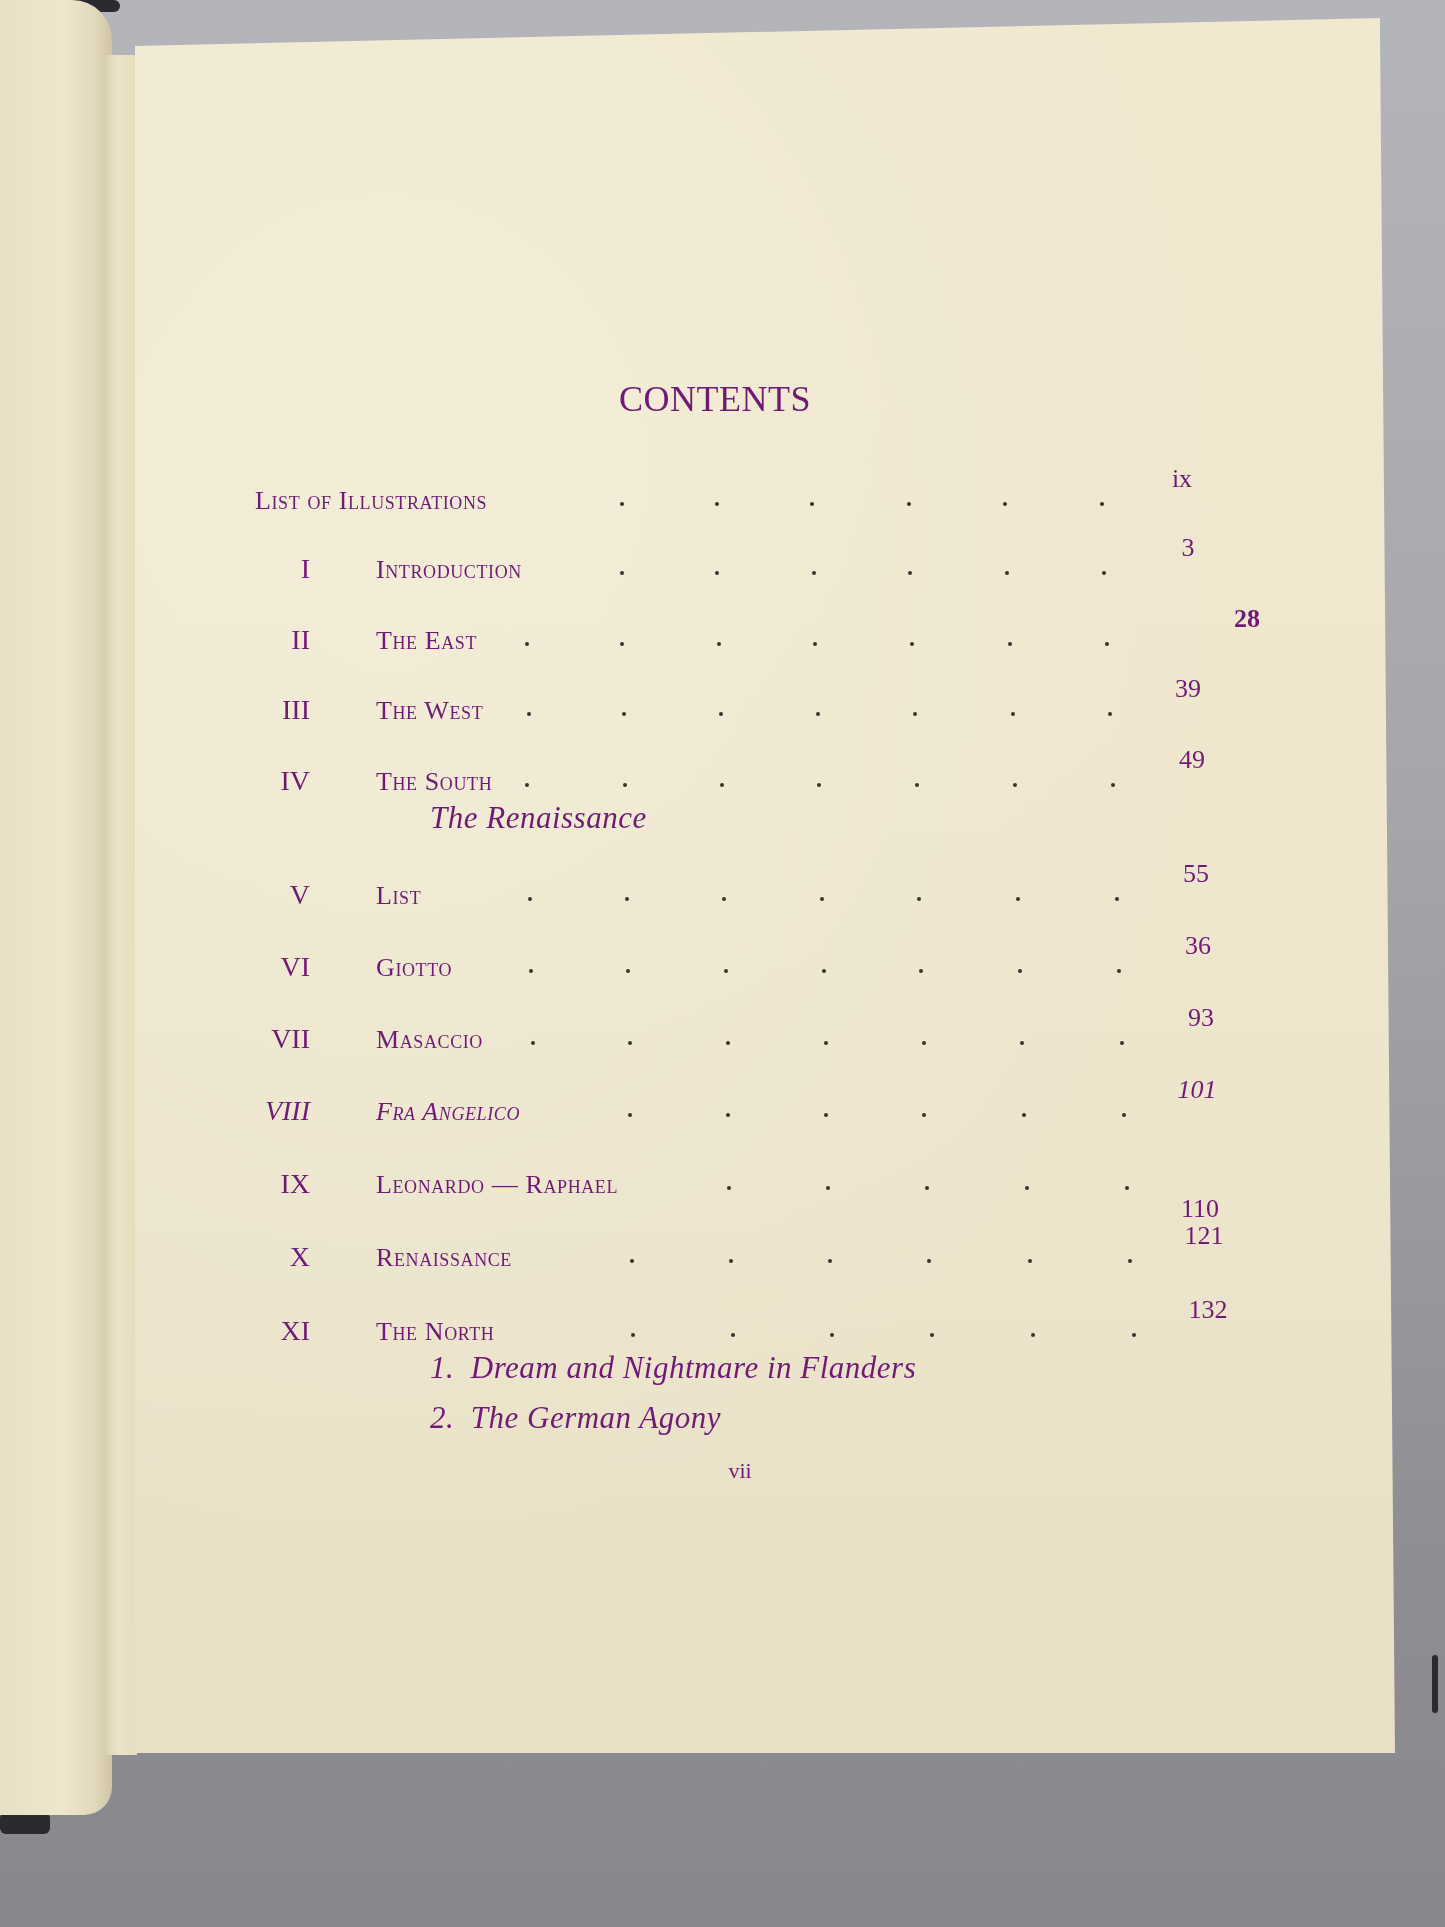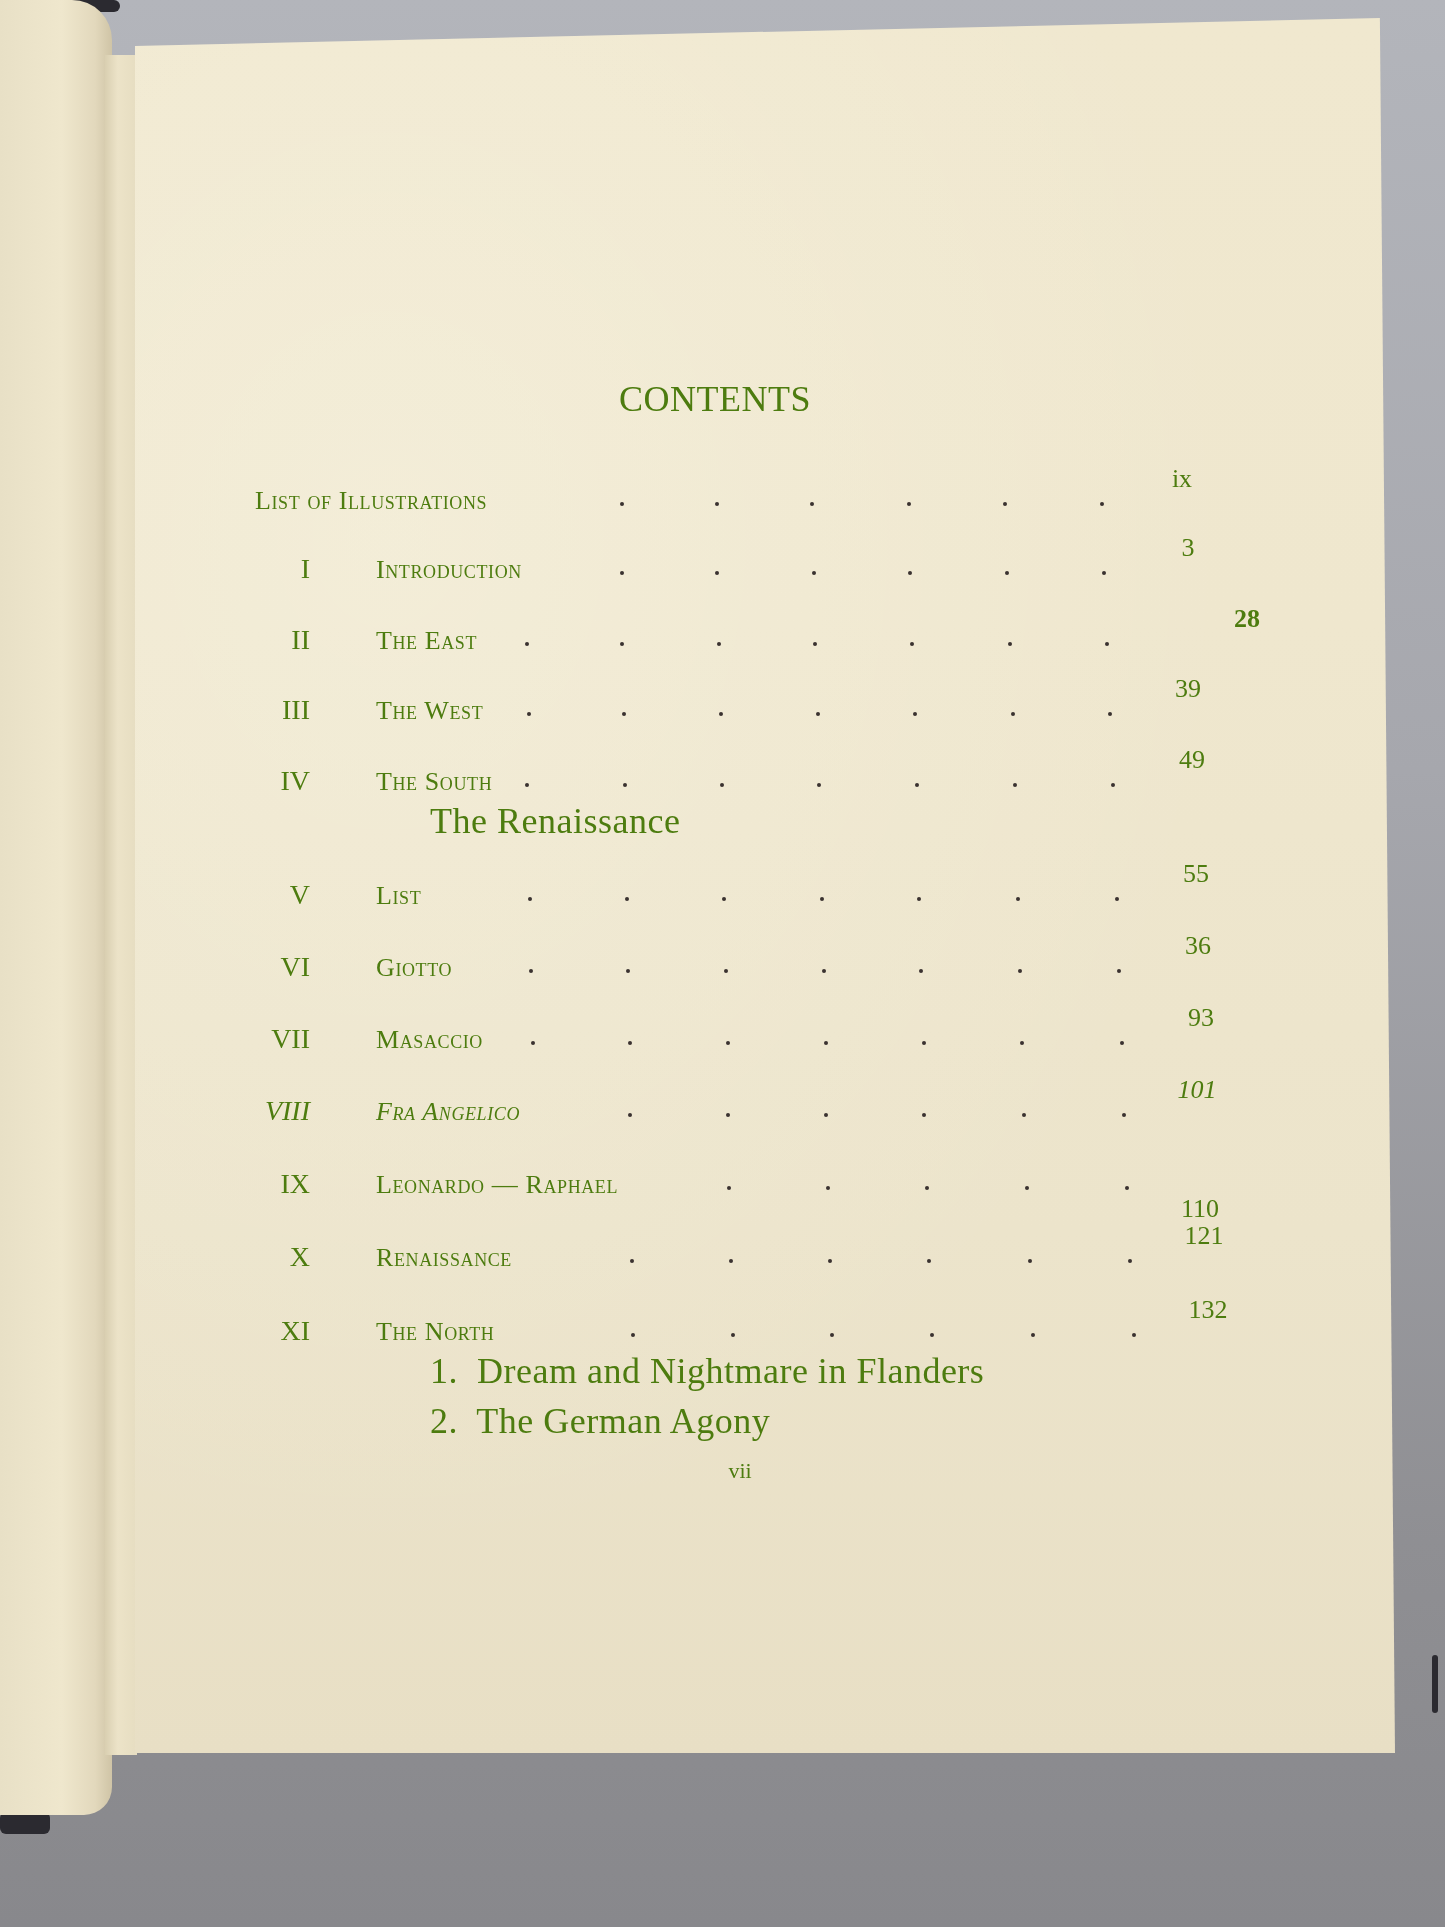--- a/index.html
+++ b/index.html
@@ -24,21 +24,21 @@
   .right-page {
     position: absolute; left: 135px; top: 18px; width: 1260px; height: 1735px;
     background: linear-gradient(180deg, #f0e8cf 0%, #efe7ce 35%, #ece4cb 70%, #e8dfc5 100%);
     clip-path: polygon(0 28px, 98.8% 0, 100% 100%, 0 100%);
     box-shadow: 0 0 8px rgba(0,0,0,0.2);
   }
   .right-page::after {
     content: ""; position: absolute; inset: 0;
     background: radial-gradient(ellipse at 20% 30%, rgba(255,255,245,0.25), transparent 60%);
   }
-  .ink { color: #4d7c0f; }
+  .ink { color: #701a75; }
   .title {
     position: absolute; top: 378px; left: 0; width: 1430px; text-align: center;
     font-size: 36px; letter-spacing: 0.5px;
   }
   .row { position: absolute; left: 0; width: 1445px; height: 40px; }
   .numeral {
     position: absolute; right: 1135px; top: 0; font-size: 28px; text-align: right;
   }
   .entry-title {
     position: absolute; left: 376px; top: 2px; font-size: 26px;
@@ -49,21 +49,21 @@
     position: absolute; top: 0; height: 30px;
   }
   .dot {
     position: absolute; top: 18px; width: 4px; height: 4px; border-radius: 50%;
     background: #3a3230;
   }
   .page-num {
     position: absolute; top: -20px; font-size: 26px; width: 80px; text-align: center;
   }
   .subtitle {
-    position: absolute; font-size: 36px; letter-spacing: 0.5px;
+    position: absolute; font-style: italic; font-size: 31px; letter-spacing: 0.5px;
   }
   .folio {
     position: absolute; top: 1458px; left: 700px; width: 80px; text-align: center; font-size: 22px;
   }
 </style>
 </head>
 <body>
 
 <div class="cover-edge" style="left:60px; top:0; width:60px; height:12px;"></div>
 <div class="cover-edge" style="left:0; top:1812px; width:50px; height:22px;"></div>

